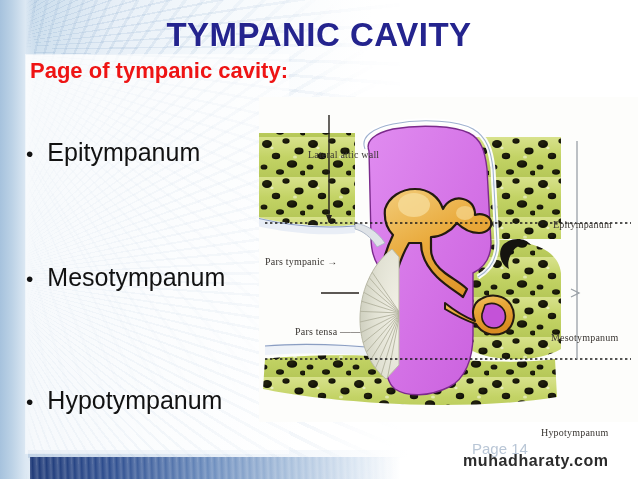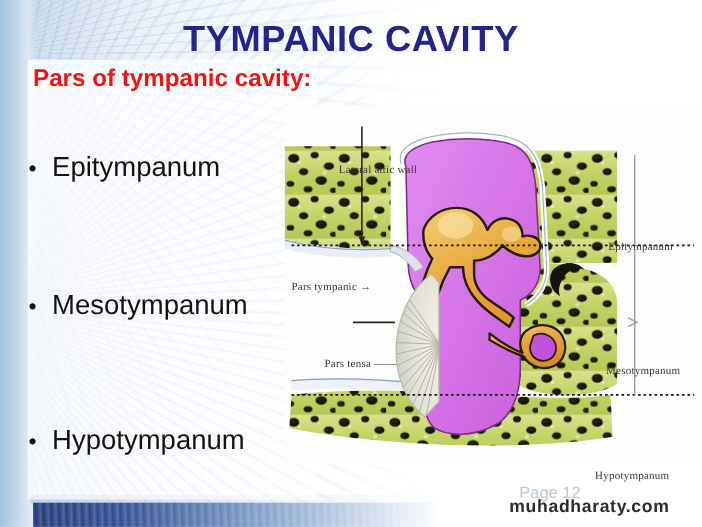--- a/index.html
+++ b/index.html
@@ -201,21 +201,21 @@
   <div class="bg-fan"></div>
   <div class="bg-leftstrip"></div>
   <div class="bg-wash-right"></div>
 
   <div class="bottom-band-shadow"></div>
   <div class="bottom-band"></div>
 
   <div class="content-card"></div>
 
   <div class="slide-title">TYMPANIC CAVITY</div>
-  <div class="subtitle">Pars of tympanic cavity:</div>
+  <div class="subtitle">Page of tympanic cavity:</div>
 
   <div class="bullet b1">
     <span class="dot">•</span>
     <span>Epitympanum</span>
   </div>
   <div class="bullet b2">
     <span class="dot">•</span>
     <span>Mesotympanum</span>
   </div>
   <div class="bullet b3">
@@ -359,16 +359,16 @@
     </svg>
   </div>
 
   <div class="dlabel lbl-lateral">Lateral attic wall</div>
   <div class="dlabel lbl-parsflac">Pars tympanic →</div>
   <div class="dlabel lbl-parstensa">Pars tensa ——</div>
   <div class="dlabel lbl-epi">Epitympanum</div>
   <div class="dlabel lbl-meso">Mesotympanum</div>
   <div class="dlabel lbl-hypo">Hypotympanum</div>
 
-  <div class="page-num">Page 12</div>
+  <div class="page-num">Page 14</div>
   <div class="watermark">muhadharaty.com</div>
 
 </div>
 
 </body></html>

